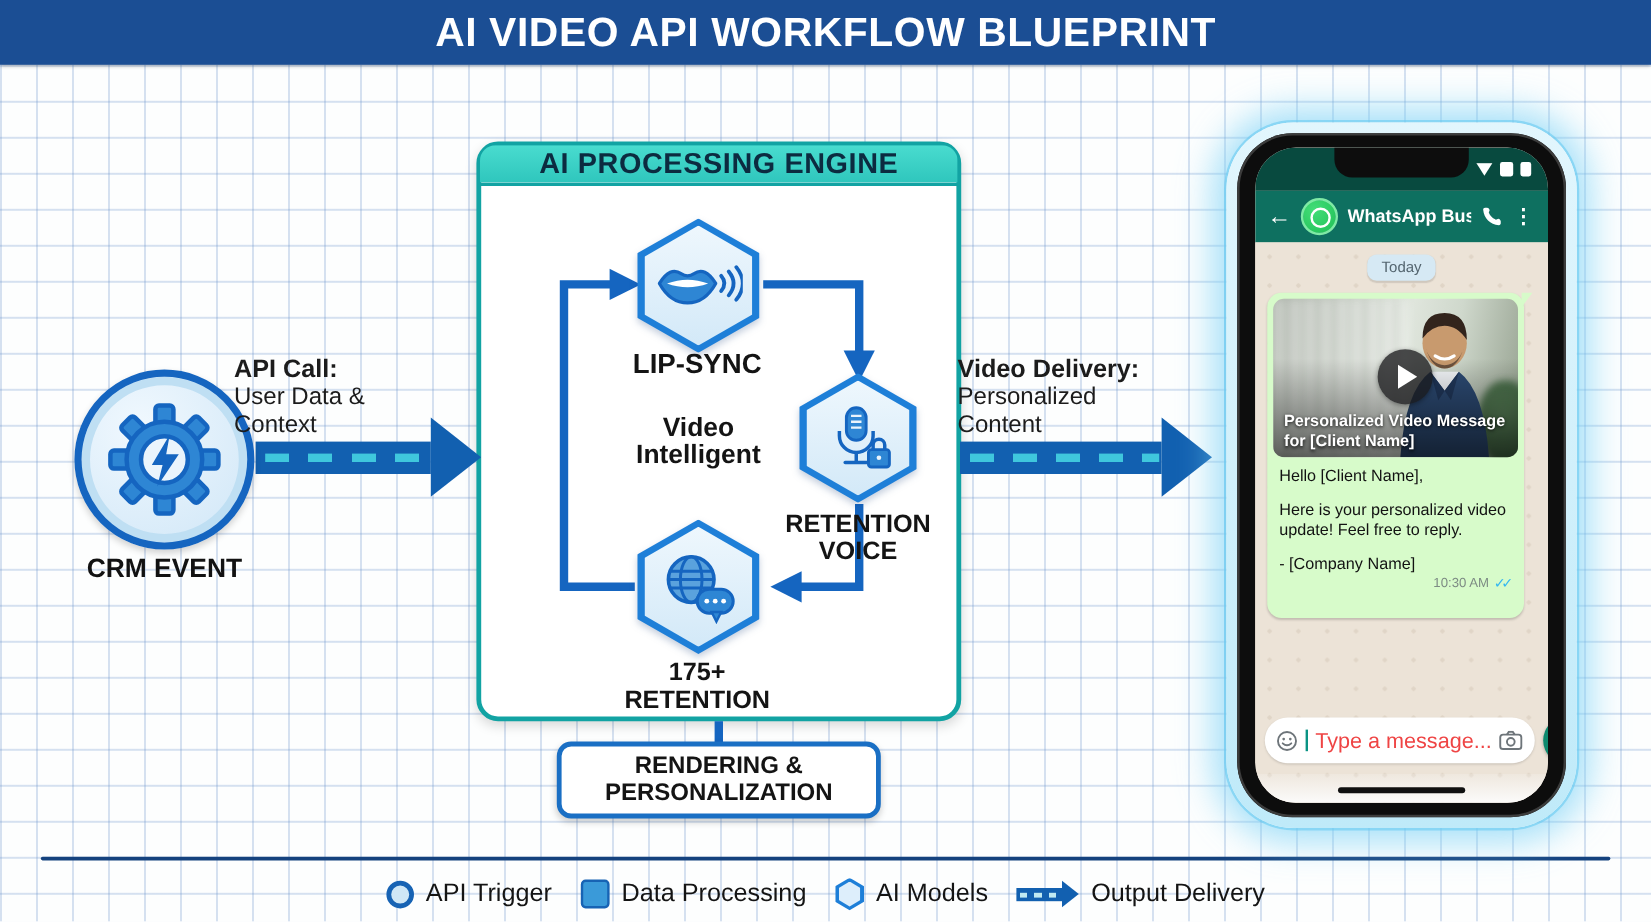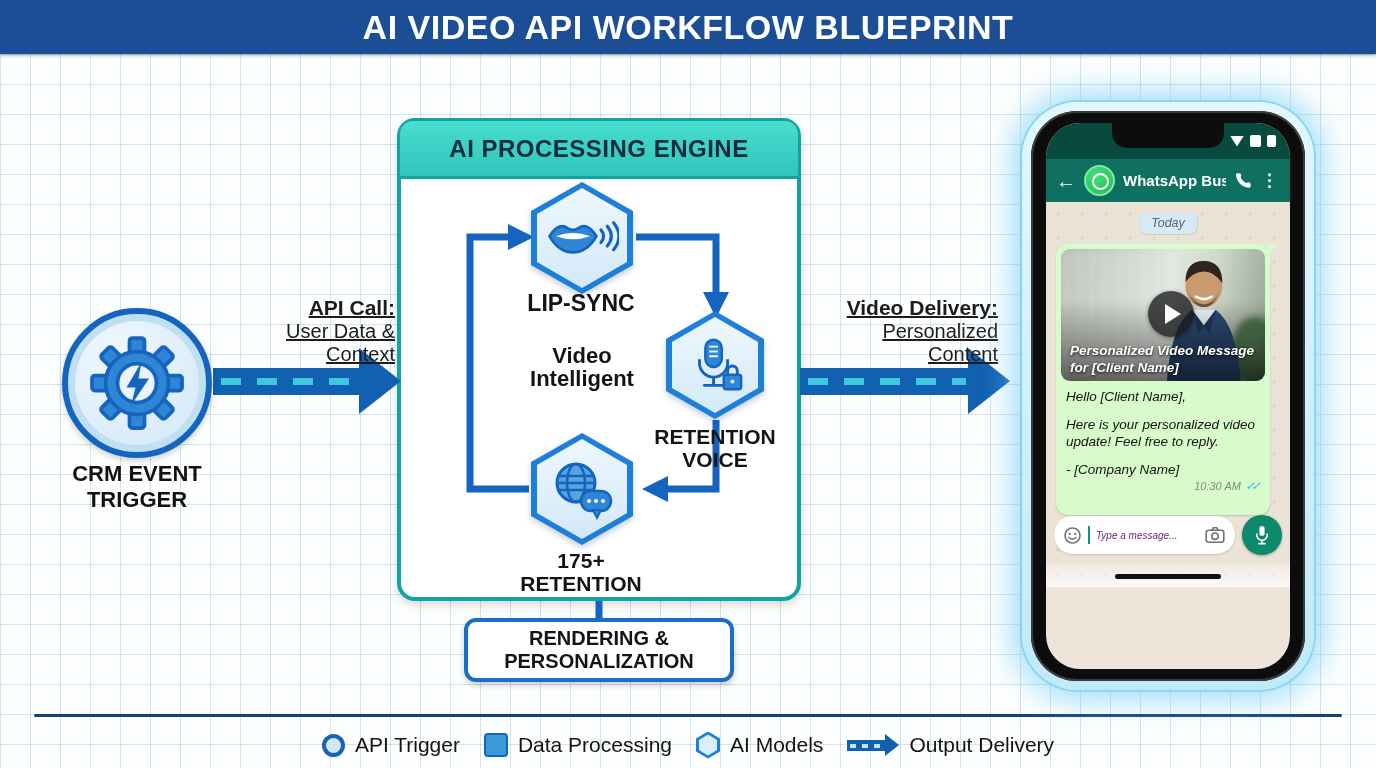--- a/index.html
+++ b/index.html
@@ -37,29 +37,29 @@
   .crm-label { left:17px; top:461px; width:240px; }
 
   
   .flow-arrow { position:absolute; z-index:2; }
   .flow-shaft { position:absolute; height:27px; background:#1260b0; top:0; }
   .flow-dashes { position:absolute; top:10px; height:7px; left:8px; right:2px;
     background:repeating-linear-gradient(90deg,#3fc7dd 0 20px, transparent 20px 36px); }
   .flow-head { position:absolute; width:0; height:0; top:-20px;
     border-top:33px solid transparent; border-bottom:33px solid transparent;
     border-left:42px solid #1260b0; }
-  .arrow-label { position:absolute; text-align:right; font-size:20px; line-height:23px;
-    color:#1c1c1c; z-index:3;text-decoration:underline; }
+  .arrow-label { position:absolute; text-align:left; font-size:20px; line-height:23px;
+    color:#1c1c1c; z-index:3; }
   .arrow-label b { font-size:21px; }
 
   
   .engine { position:absolute; left:397px; top:118px; width:404px; height:483px;
     background:#fff; border:4px solid #12a3a3; border-radius:18px;
     box-shadow:0 4px 10px rgba(0,0,0,.15); z-index:1; }
-  .engine-header { position:absolute; left:-1px; top:-1px; width:398px; height:58px;
+  .engine-header { position:absolute; left:-1px; top:-1px; width:398px; height:34px;
     background:linear-gradient(#49dccf,#2fc6bd); border-bottom:3px solid #12a3a3;
     border-radius:13px 13px 0 0; display:flex; align-items:center; justify-content:center; }
   .engine-header span { font-size:24px; font-weight:800; color:#0c2b40; letter-spacing:.5px; }
 
   .hex { position:absolute; filter:drop-shadow(0 3px 3px rgba(20,60,120,.25)); z-index:3; }
   .hex-outer { width:100%; height:100%; background:#1e7fd8;
     clip-path:polygon(50% 0,100% 26%,100% 74%,50% 100%,0 74%,0 26%);
     display:flex; align-items:center; justify-content:center; }
   .hex-inner { width:calc(100% - 12px); height:calc(100% - 12px);
     background:linear-gradient(#eef7fd,#d3e9f8);
@@ -122,23 +122,23 @@
   .wa-back { color:#fff; font-size:20px; line-height:1; }
   .wa-avatar { width:31px; height:31px; border-radius:50%;
     background:radial-gradient(circle at 35% 30%, #43dd78, #1fbf55);
     border:2px solid #7fe9a5; position:relative; flex:none; }
   .wa-avatar::after { content:""; position:absolute; left:6px; top:6px; width:13px; height:13px;
     border:2.5px solid #fff; border-radius:50%; }
   .wa-title { color:#fff; font-size:15px; font-weight:700; flex:1;
     white-space:nowrap; overflow:hidden; }
   .wa-dots { color:#fff; font-size:17px; font-weight:700; letter-spacing:0; }
 
-  .chat { position:relative; width:100%; height:385px; background:#ece3d7;
+  .chat { position:relative; width:100%; height:467px; background:#ece3d7;
     background-image:radial-gradient(rgba(170,150,125,.18) 1.6px, transparent 2px);
-    background-size:24px 24px;font-style:italic; }
+    background-size:24px 24px; }
   .today-chip { position:absolute; left:50%; transform:translateX(-50%); top:10px;
     background:#d6e9f4; color:#54656f; font-size:12.5px; padding:4px 12px;
     border-radius:8px; box-shadow:0 1px 1px rgba(0,0,0,.12); }
 
   .bubble { position:absolute; left:10px; top:42px; width:214px;
     background:#d7fbca; border-radius:12px; padding:5px 5px 20px 5px;
     box-shadow:0 1px 2px rgba(0,0,0,.18); }
   .bubble::before { content:""; position:absolute; right:-7px; top:0; width:0; height:0;
     border-top:0 solid transparent; border-bottom:12px solid transparent;
     border-left:9px solid #d7fbca; }
@@ -167,21 +167,21 @@
   .msg-meta { display:flex; justify-content:flex-end; align-items:center; gap:4px;
     padding:1px 4px 2px 0; font-size:11px; color:#7d8b84; }
   .msg-meta .checks { color:#34b7f1; font-size:12px; letter-spacing:-4px; padding-right:4px; }
 
   .composer { position:absolute; left:8px; right:8px; bottom:32px; height:40px;
     display:flex; align-items:center; gap:7px; z-index:2; }
   .pill { flex:1; height:38px; background:#fff; border-radius:19px;
     display:flex; align-items:center; padding:0 10px 0 9px; gap:6px;
     box-shadow:0 1px 2px rgba(0,0,0,.15); }
   .pill .caret { width:2px; height:18px; background:#0a9384; }
-  .pill .ph { flex:1; color:#701a75; font-size:10px; white-space:nowrap; overflow:hidden; }
+  .pill .ph { flex:1; color:#ef4444; font-size:18px; white-space:nowrap; overflow:hidden; }
   .mic-btn { width:40px; height:40px; border-radius:50%; background:#0d8a6e; flex:none;
     display:flex; align-items:center; justify-content:center;
     box-shadow:0 1px 3px rgba(0,0,0,.3); }
   .home-area { position:absolute; left:0; bottom:0; width:100%; height:24px;
     background:linear-gradient(rgba(250,250,250,.2), rgba(252,252,252,.95)); }
   .home-bar { position:absolute; left:50%; transform:translateX(-50%); bottom:8px;
     width:106px; height:5px; background:#101010; border-radius:3px; }
 </style>
 </head>
 <body>
@@ -218,21 +218,20 @@
           <rect x="50" y="27" width="12" height="10" rx="2" transform="rotate(45 32 32)"></rect>
         </g>
         <circle cx="32" cy="32" r="21"></circle>
       </g>
       <circle cx="32" cy="32" r="13" fill="#eaf4fc" stroke="#1565c0" stroke-width="2.5"></circle>
       <polygon points="35,18 25,35 31,35 28,47 40,29 33,29" fill="#1565c0"></polygon>
     </svg>
   </div>
   <div class="node-label crm-label">
     <div>CRM EVENT</div>
-    <div>TRIGGER</div>
   </div>
 
   <div class="flow-arrow" style="left:213px; top:368px;">
     <div class="flow-shaft" style="left:0; width:146px;">
         <div class="flow-dashes"></div>
       </div>
     <div class="flow-head" style="left:146px;"></div>
   </div>
   <div class="arrow-label" style="left:195px; top:296px; width:200px;">
     <b>API Call:</b><br>

